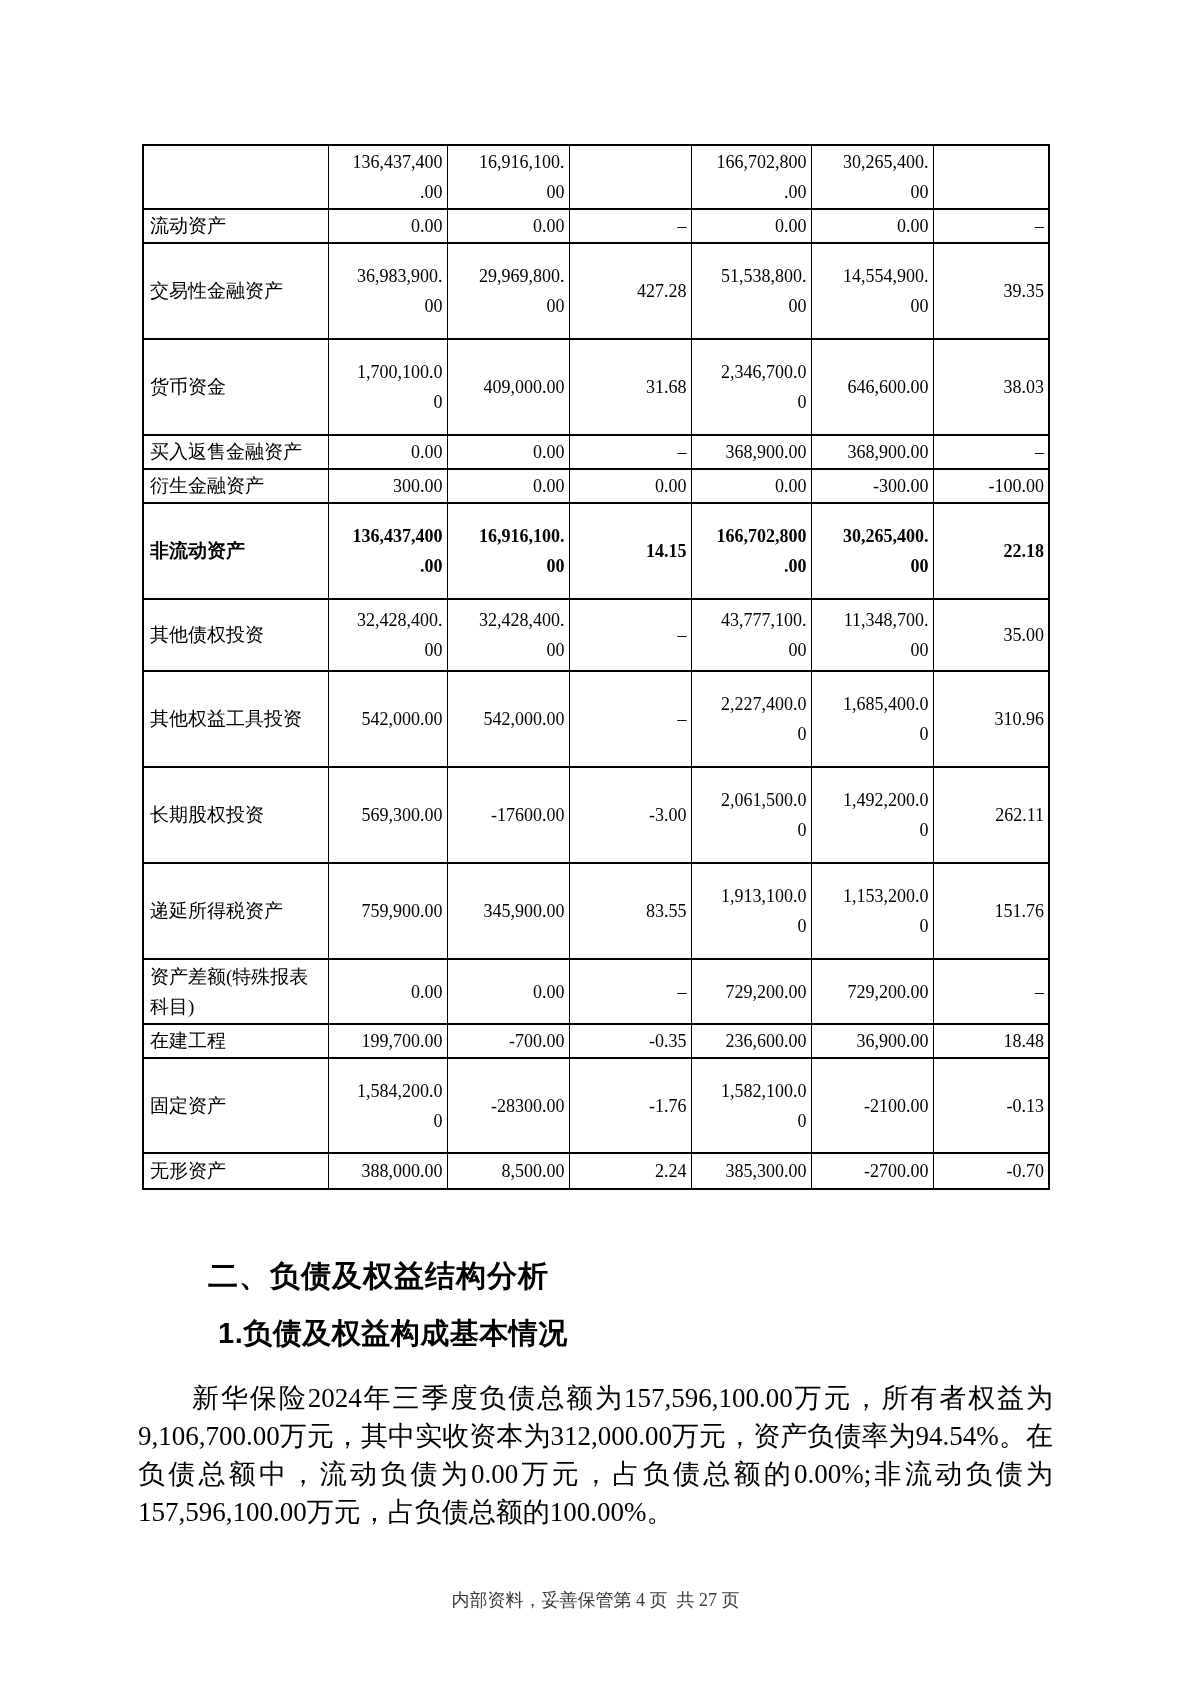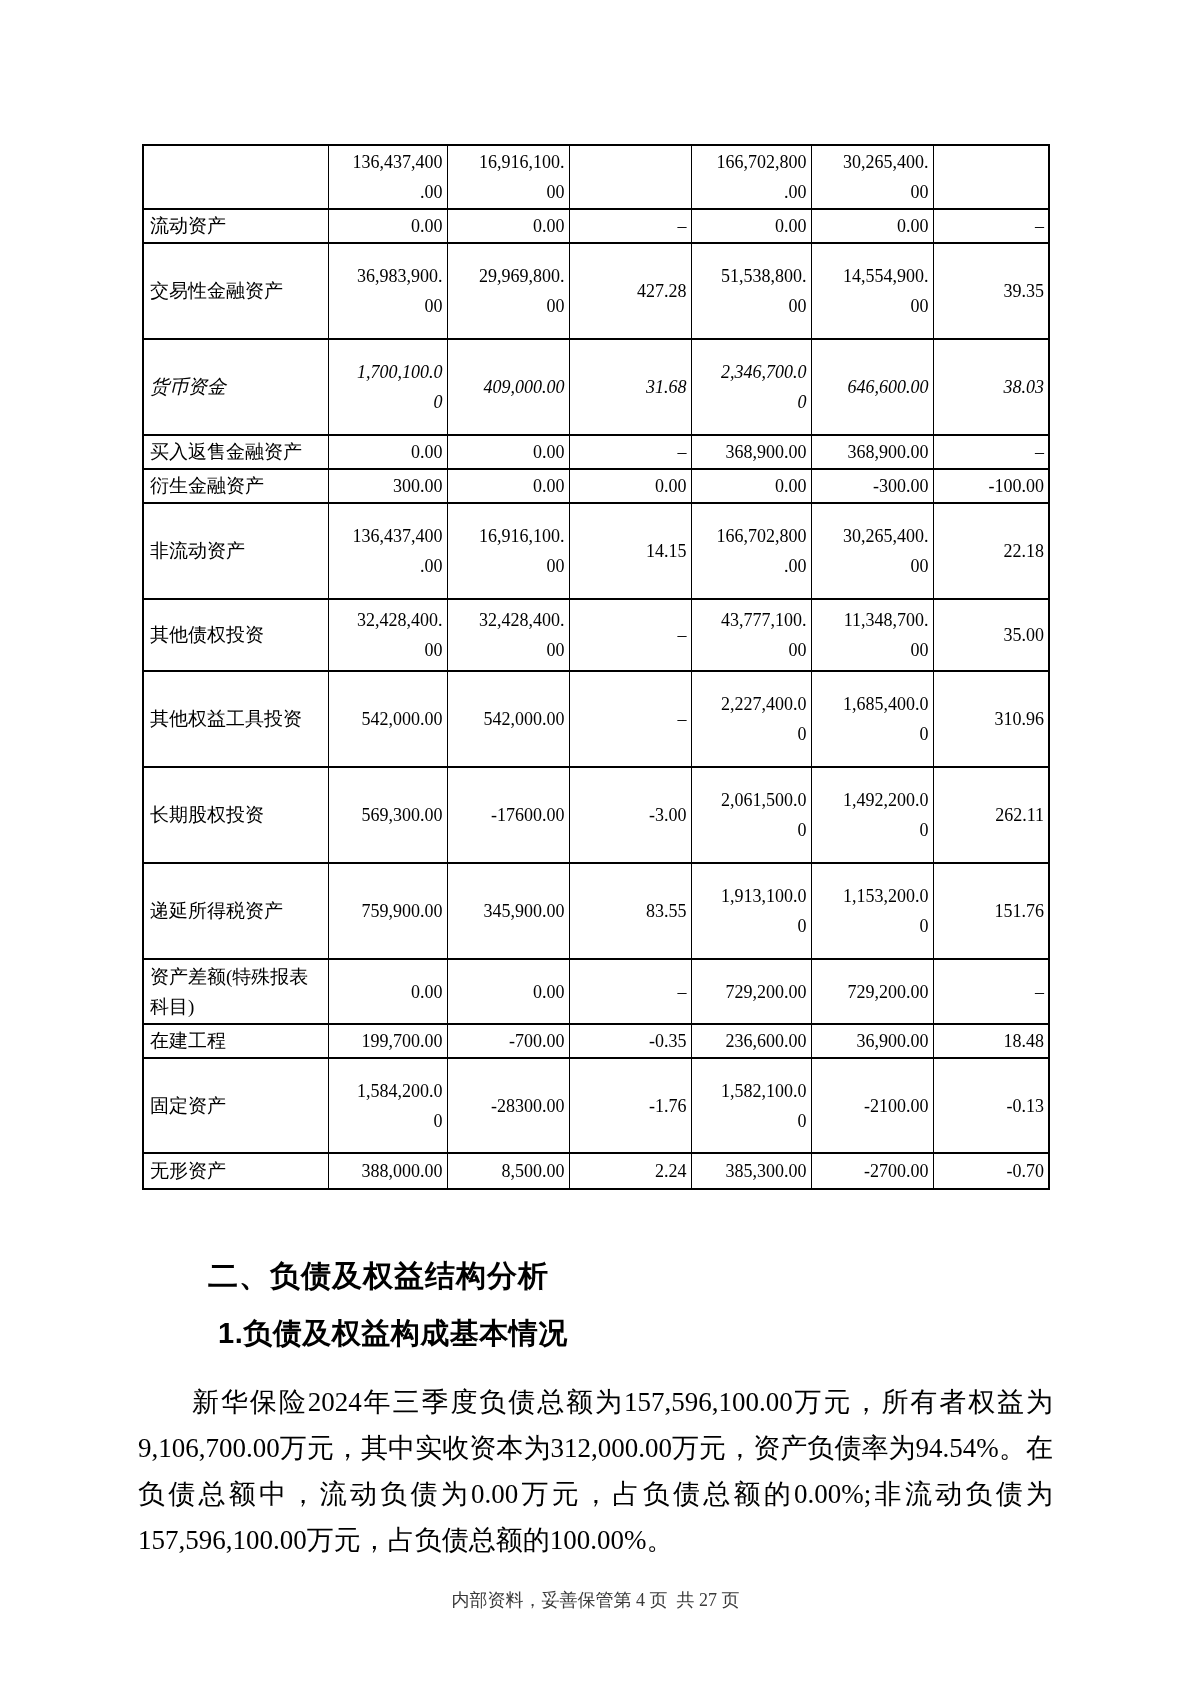--- a/index.html
+++ b/index.html
@@ -46,21 +46,21 @@
   h2.sub {
     position:absolute; left:208px; top:1304px; margin:10px;
     font-family:"Liberation Sans","DejaVu Sans",sans-serif;
     font-size:29px; font-weight:700; letter-spacing:0.5px;
     white-space:pre;
   }
   .para {
     position:absolute; left:138px; top:1352px;
     width:915px;
     font-size:27px;
-    line-height:46px;
+    line-height:38px;
     text-align:justify;
     text-indent:2em;
   }
   .footer {
     position:absolute; left:138px; top:1588px;
     width:915px;
     display:flex; justify-content:center; align-items:baseline;
     font-size:18px; color:#3a3a3a;
   }
   .footer span { white-space:pre; }
@@ -109,21 +109,21 @@
 00</td>
           <td class="num">29,969,800.
 00</td>
           <td class="num">427.28</td>
           <td class="num">51,538,800.
 00</td>
           <td class="num">14,554,900.
 00</td>
           <td class="num">39.35</td>
         </tr>
-        <tr style="height: 96px; font-style: italic;">
+        <tr style="height: 96px;">
           <td class="label">货币资金</td>
           <td class="num">1,700,100.0
 0</td>
           <td class="num">409,000.00</td>
           <td class="num">31.68</td>
           <td class="num">2,346,700.0
 0</td>
           <td class="num">646,600.00</td>
           <td class="num">38.03</td>
         </tr>
@@ -138,21 +138,21 @@
         </tr>
         <tr style="height: 31px;">
           <td class="label">衍生金融资产</td>
           <td class="num">300.00</td>
           <td class="num">0.00</td>
           <td class="num">0.00</td>
           <td class="num">0.00</td>
           <td class="num">-300.00</td>
           <td class="num">-100.00</td>
         </tr>
-        <tr style="height: 96px;">
+        <tr style="height: 96px; font-weight: bold;">
           <td class="label">非流动资产</td>
           <td class="num">136,437,400
 .00</td>
           <td class="num">16,916,100.
 00</td>
           <td class="num">14.15</td>
           <td class="num">166,702,800
 .00</td>
           <td class="num">30,265,400.
 00</td>

